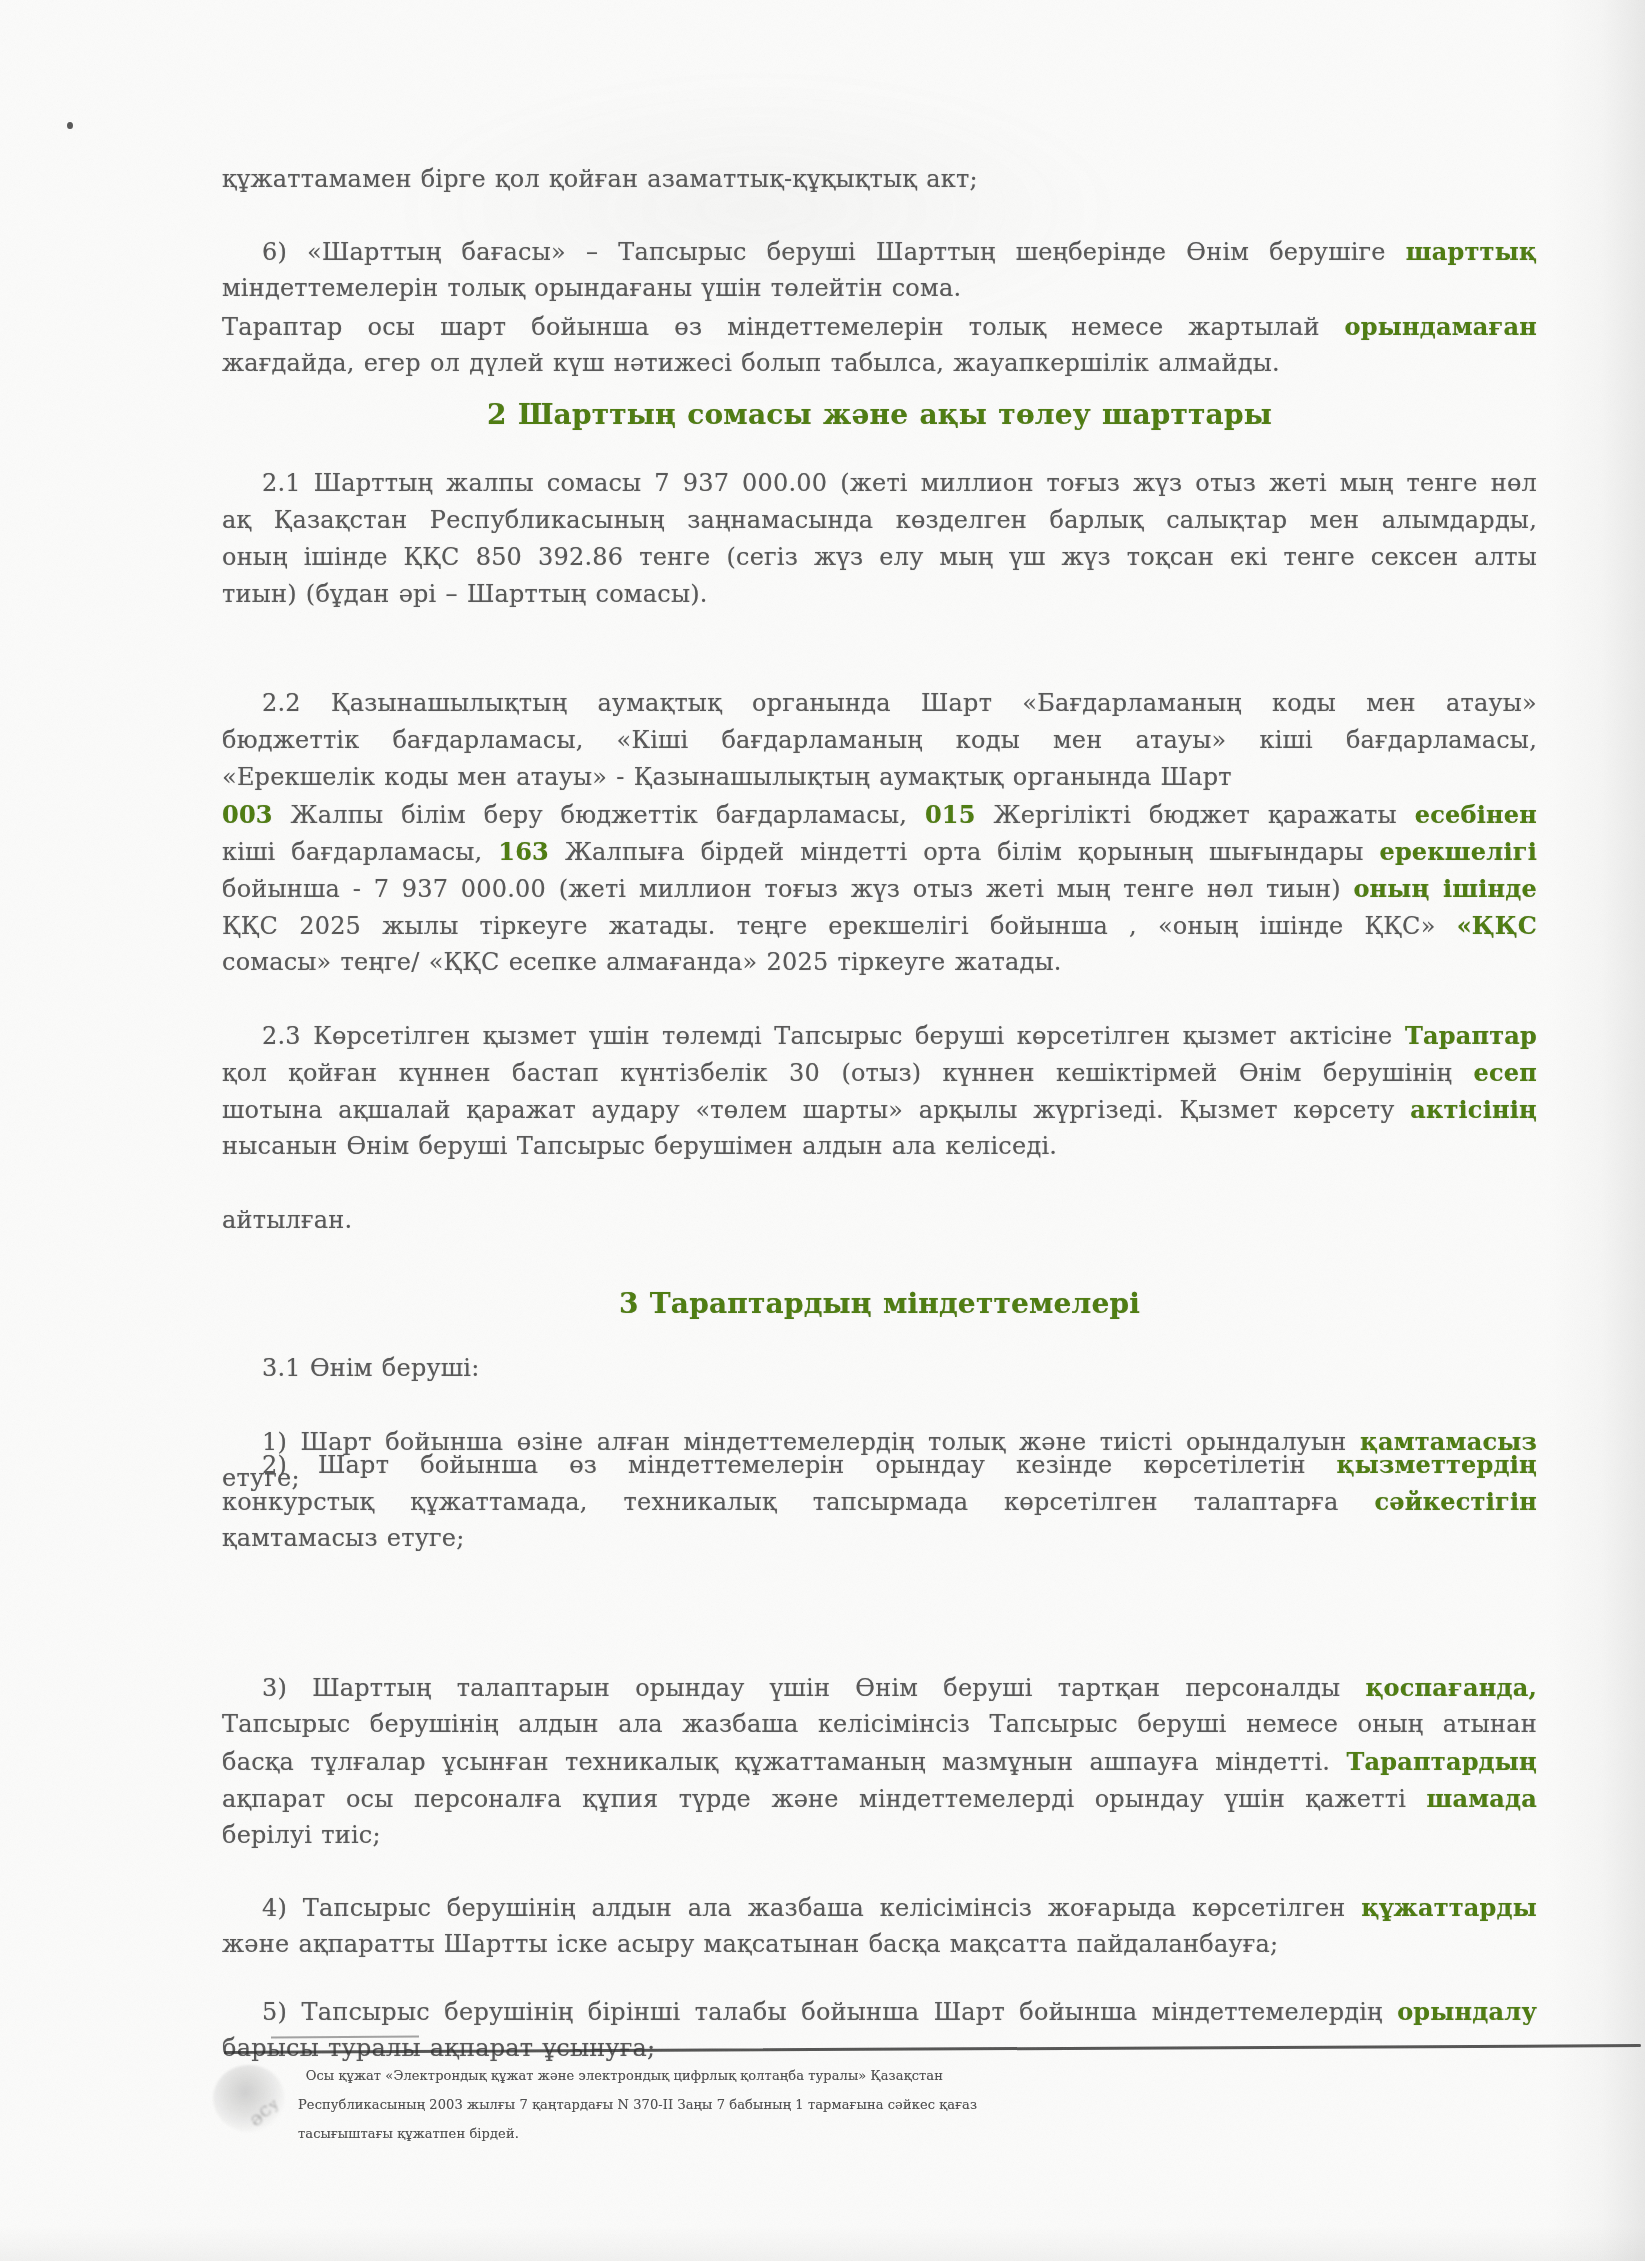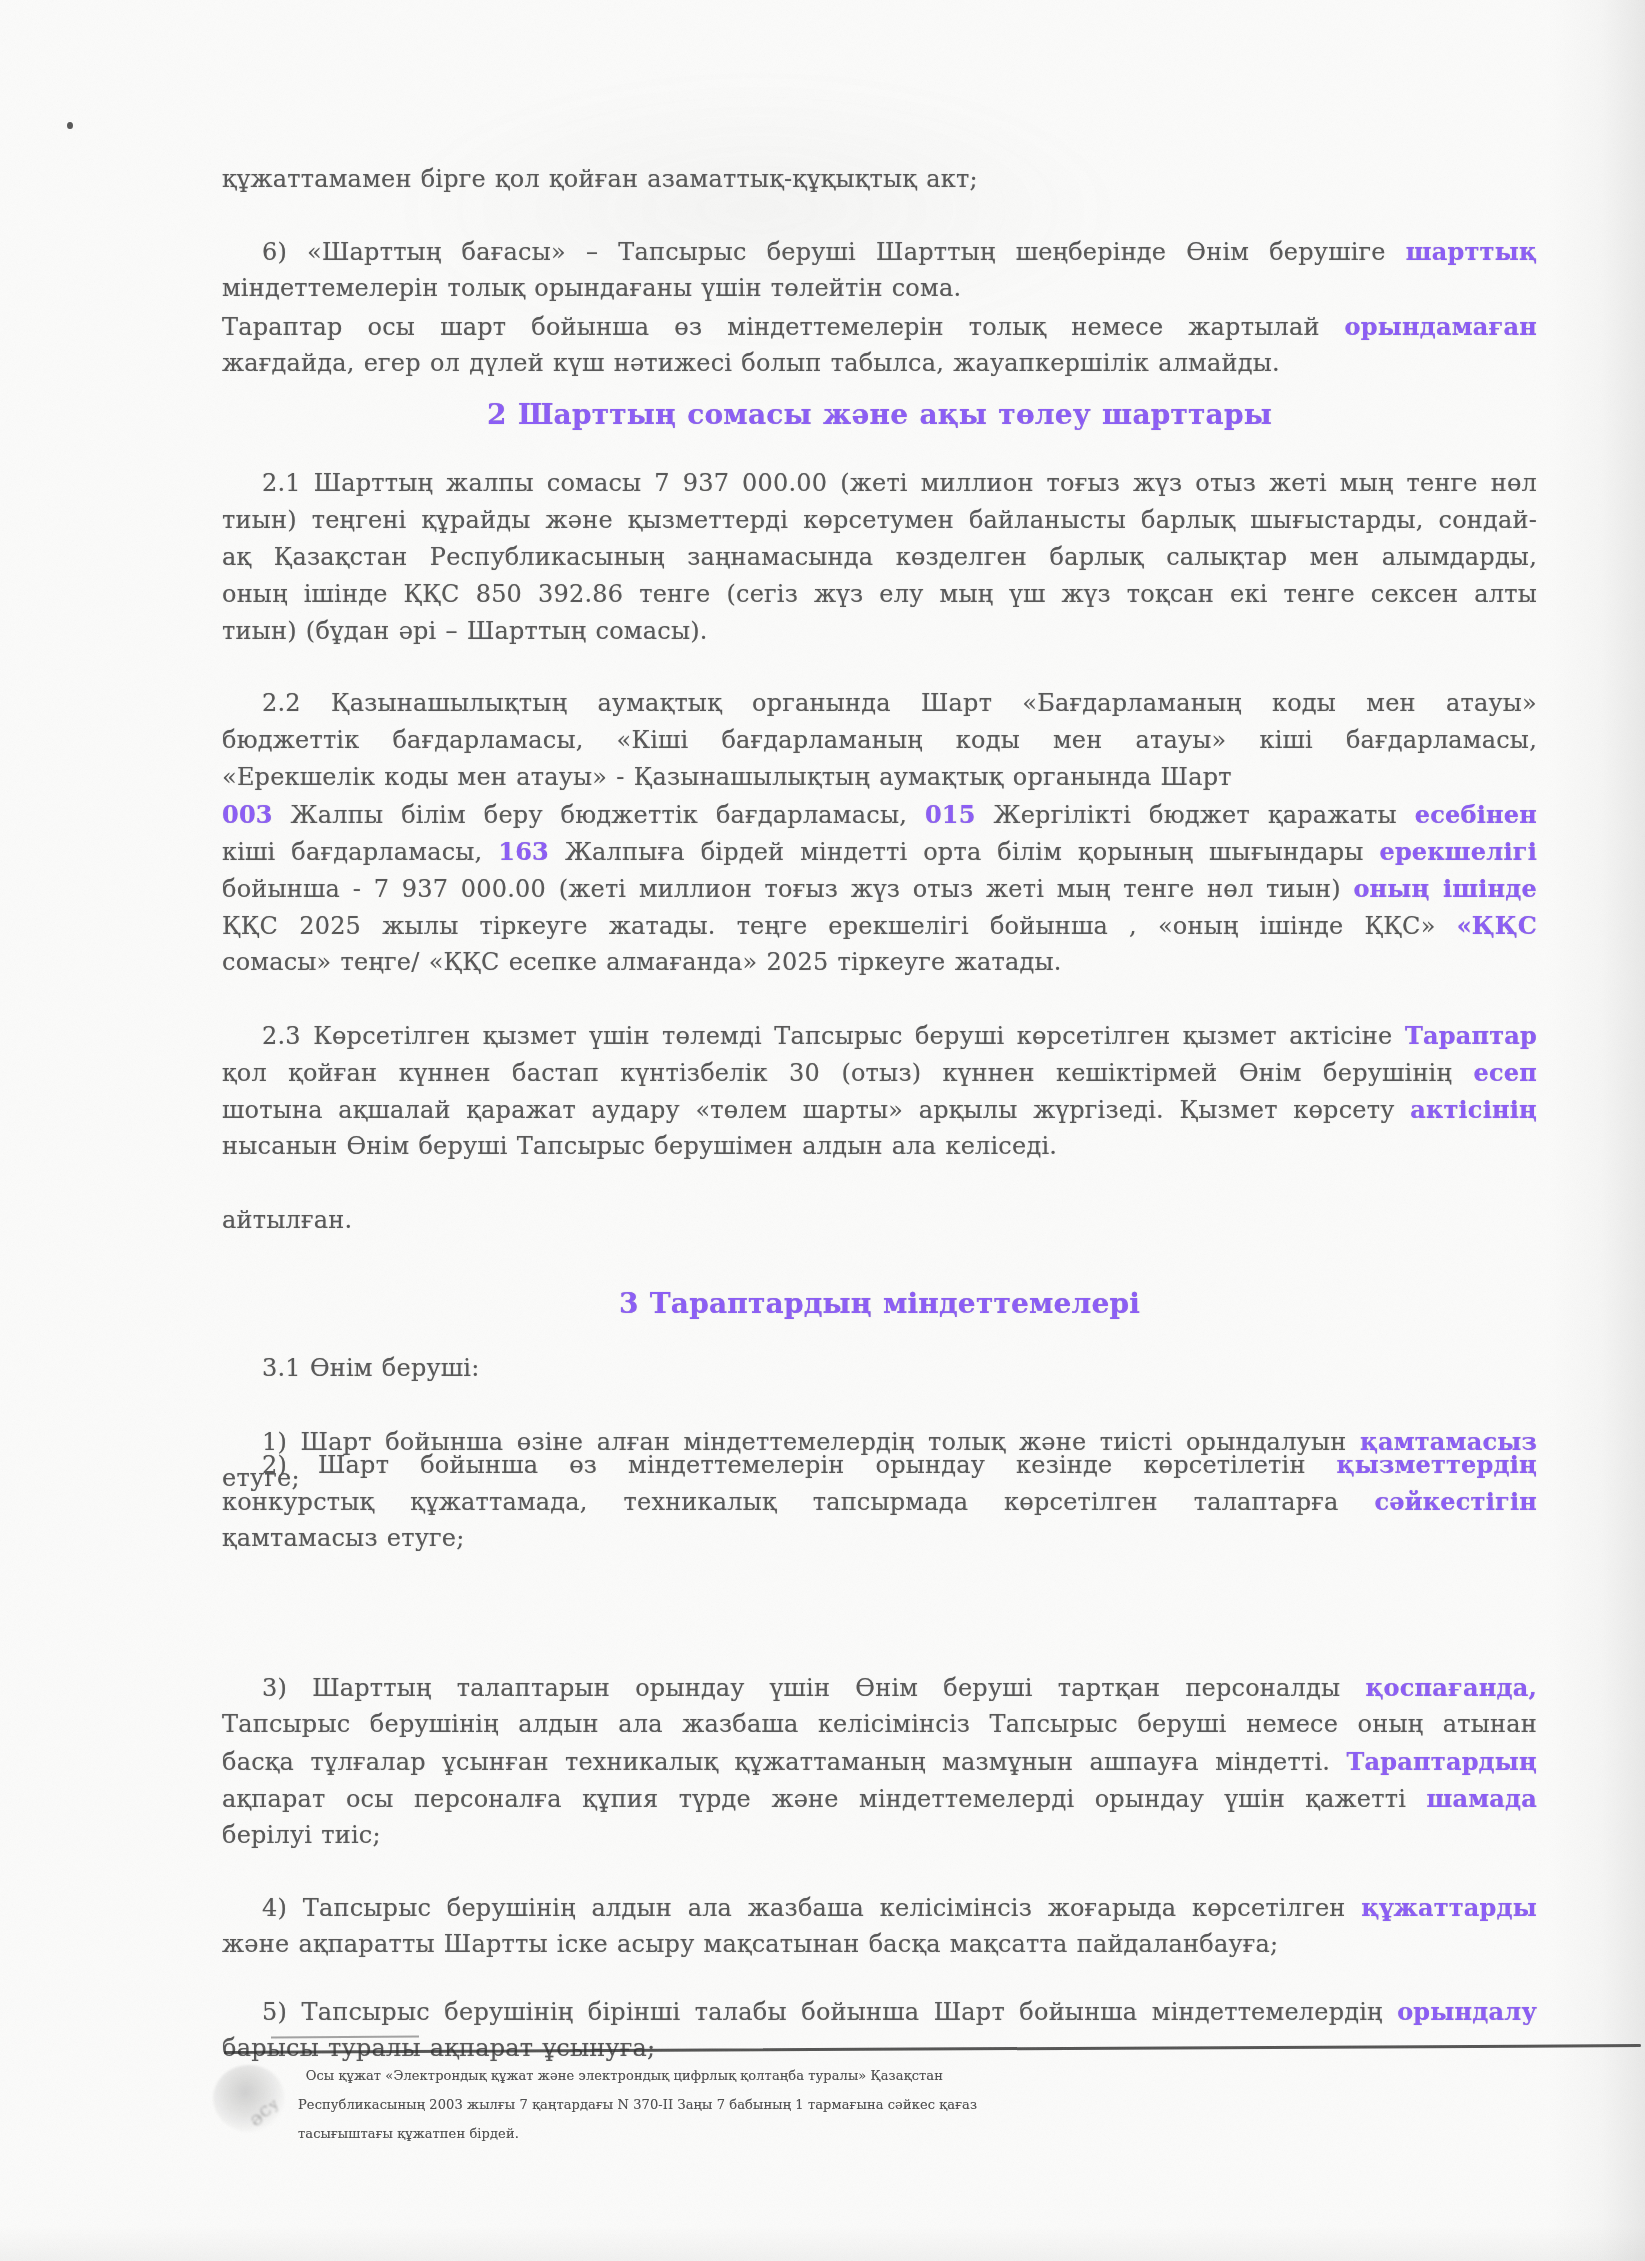--- a/index.html
+++ b/index.html
@@ -39,21 +39,21 @@
     text-justify: inter-word;
   }
   .line.last { text-align: left; text-align-last: left; }
   .line.ind { text-indent: 40px; }
   .para.head .line {
     text-align: center; text-align-last: center;
     font-weight: bold;
     font-size: 28px;
     color: #454545;
   }
-  .b { font-weight: 700; color: #8b5cf6; }
+  .b { font-weight: 700; color: #4d7c0f; }
   #b0  { top: 161px; }
   #b1  { top: 233px; }
   #b2  { top: 308px; }
   #b3  { top: 396px; }
   #b4  { top: 465px; }
   #b5  { top: 685px; }
   #b6  { top: 1017px; }
   #b7  { top: 1202px; }
   #b8  { top: 1285px; }
   #b9  { top: 1350px; }
@@ -176,21 +176,20 @@
       <div class="line j"><span>Тараптар осы шарт бойынша өз міндеттемелерін толық немесе жартылай </span><span class="b">орындамаған</span></div>
       <div class="line last"><span>жағдайда, егер ол дүлей күш нәтижесі болып табылса, жауапкершілік алмайды.</span></div>
     </div>
 
     <div class="para head" id="b3">
       <div class="line"><span class="b">2 Шарттың сомасы және ақы төлеу шарттары</span></div>
     </div>
 
     <div class="para" id="b4">
       <div class="line j ind"><span>2.1 Шарттың жалпы сомасы 7 937 000.00 (жеті миллион тоғыз жүз отыз жеті мың тенге нөл</span></div>
-      <div class="line j"><span>тиын) теңгені құрайды және қызметтерді көрсетумен байланысты барлық шығыстарды, сондай-</span></div>
       <div class="line j"><span>ақ Қазақстан Республикасының заңнамасында көзделген барлық салықтар мен алымдарды,</span></div>
       <div class="line j"><span>оның ішінде ҚҚС 850 392.86 тенге (сегіз жүз елу мың үш жүз тоқсан екі тенге сексен алты</span></div>
       <div class="line last"><span>тиын) (бұдан әрі – Шарттың сомасы).</span></div>
     </div>
 
     <div class="para" id="b5">
       <div class="line j ind"><span>2.2 Қазынашылықтың аумақтық органында Шарт «Бағдарламаның коды мен атауы»</span></div>
       <div class="line j"><span>бюджеттік бағдарламасы, «Кіші бағдарламаның коды мен атауы» кіші бағдарламасы,</span></div>
       <div class="line last"><span>«Ерекшелік коды мен атауы» - Қазынашылықтың аумақтық органында Шарт</span></div>
       <div class="line j"><span class="b">003</span><span> Жалпы білім беру бюджеттік бағдарламасы, </span><span class="b">015</span><span> Жергілікті бюджет қаражаты </span><span class="b">есебінен</span></div>

